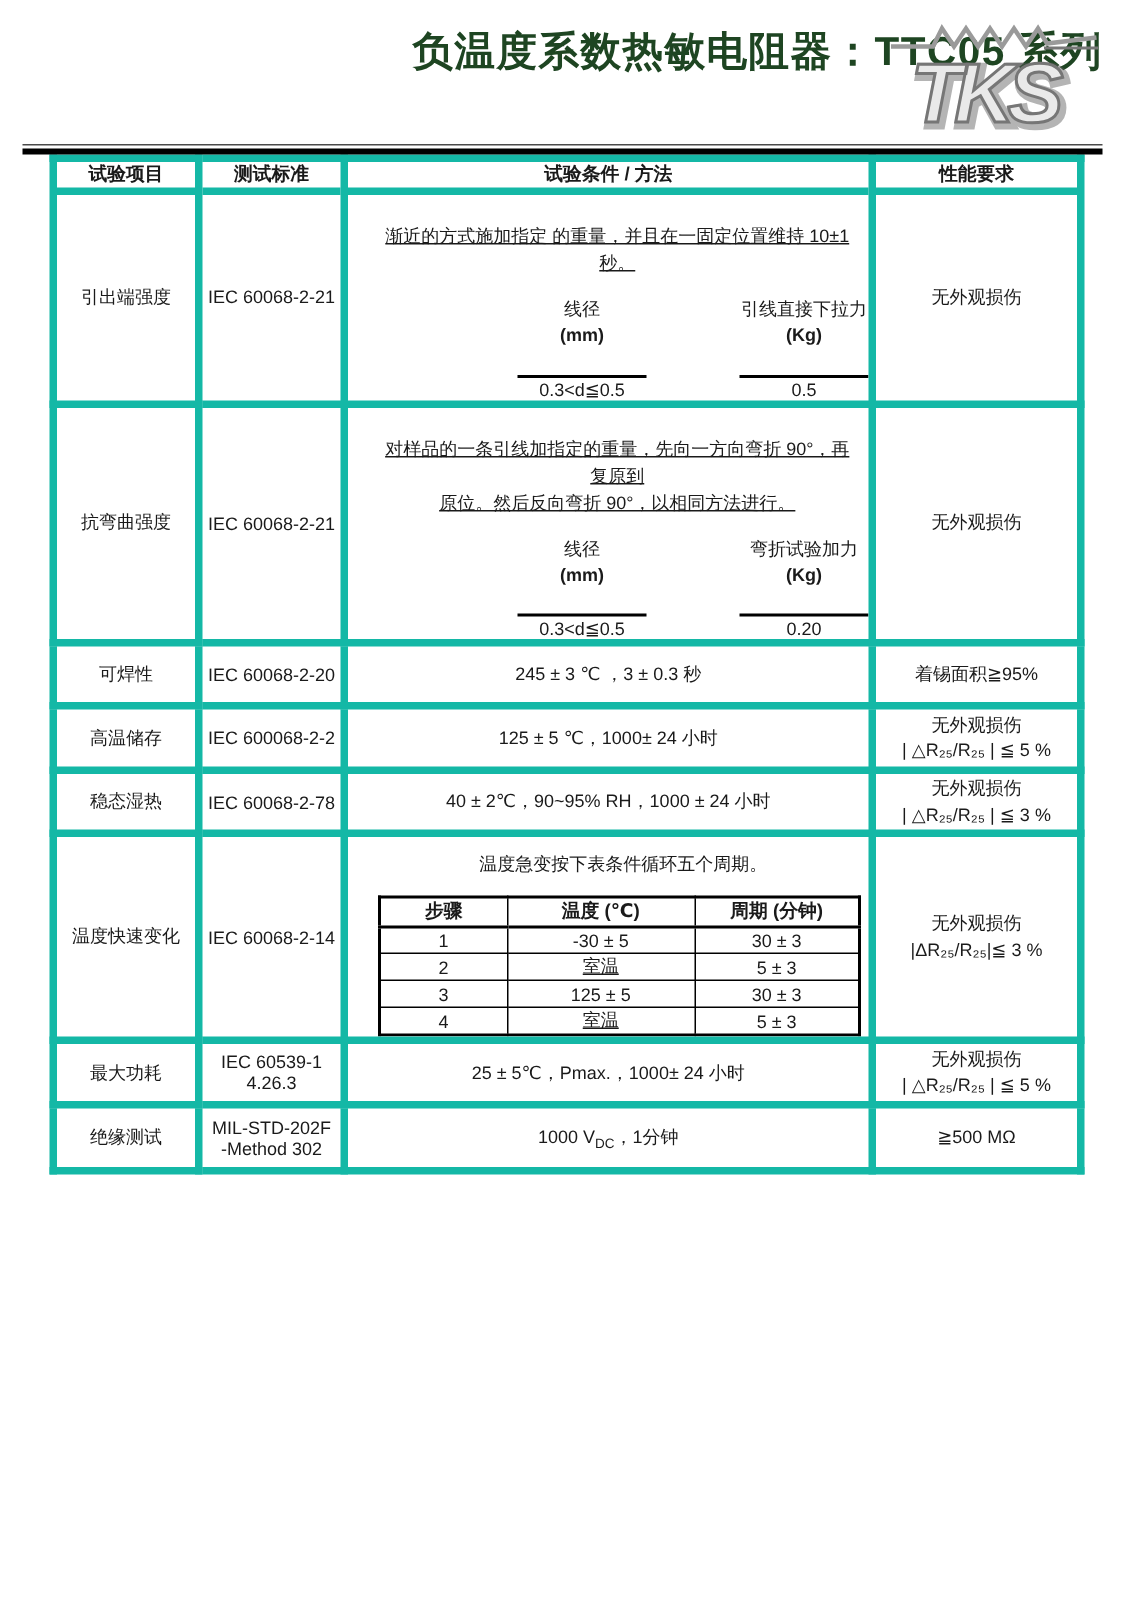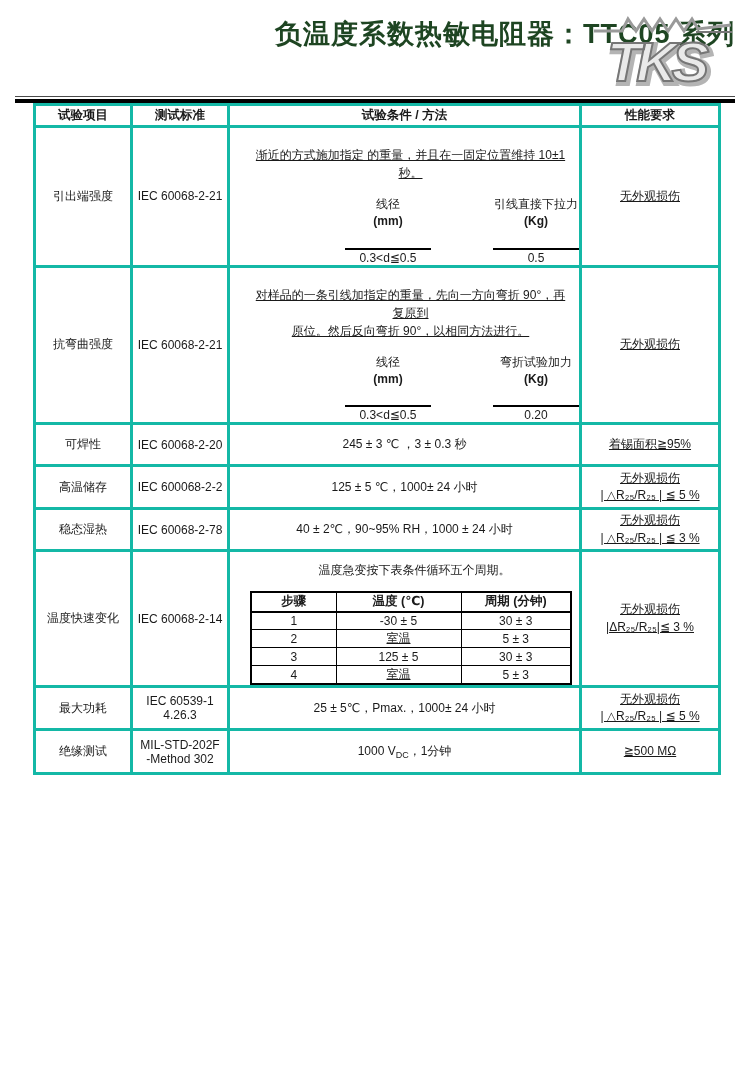--- a/index.html
+++ b/index.html
@@ -32,30 +32,30 @@
   .section .bullet { display: inline-block; margin-right: 14px; }
   .section .stitle { text-decoration: underline; letter-spacing: 2px; }
 
   
   table.main {
     border-collapse: collapse; table-layout: fixed;
     width: 685px; margin-left: 33px;
     font-size: 12px;
   }
   table.main th, table.main td {
-    border: 3px solid #14b8a6; text-align: center; vertical-align: middle;
+    border: 5px solid #14b8a6; text-align: center; vertical-align: middle;
     overflow: hidden;
   }
   table.main { border: 2px solid #000; }
   table.main thead th {
     height: 22px; font-size: 12.5px; font-weight: bold;
     border-bottom: 2px solid #000;
   }
   td.cond-cell { text-align: left; vertical-align: top; }
-  .perf-line { line-height: 1.45; text-decoration: underline; }
+  .perf-line { line-height: 1.45; }
 
   
   .desc { padding: 18px 10px 0 22px; line-height: 1.5; white-space: pre-line; text-decoration: underline; }
   .groups { display: flex; justify-content: flex-end; gap: 62px; margin-top: 14px; }
   .frac { text-align: center; }
   .frac .flabel { line-height: 1.45; }
   .frac .funit  { line-height: 1.35; padding-bottom: 18px; font-weight: bold; }
   .frac .fval   { border-top: 2px solid #000; padding: 1px 10px 0 10px; min-width: 86px; }
 
   

